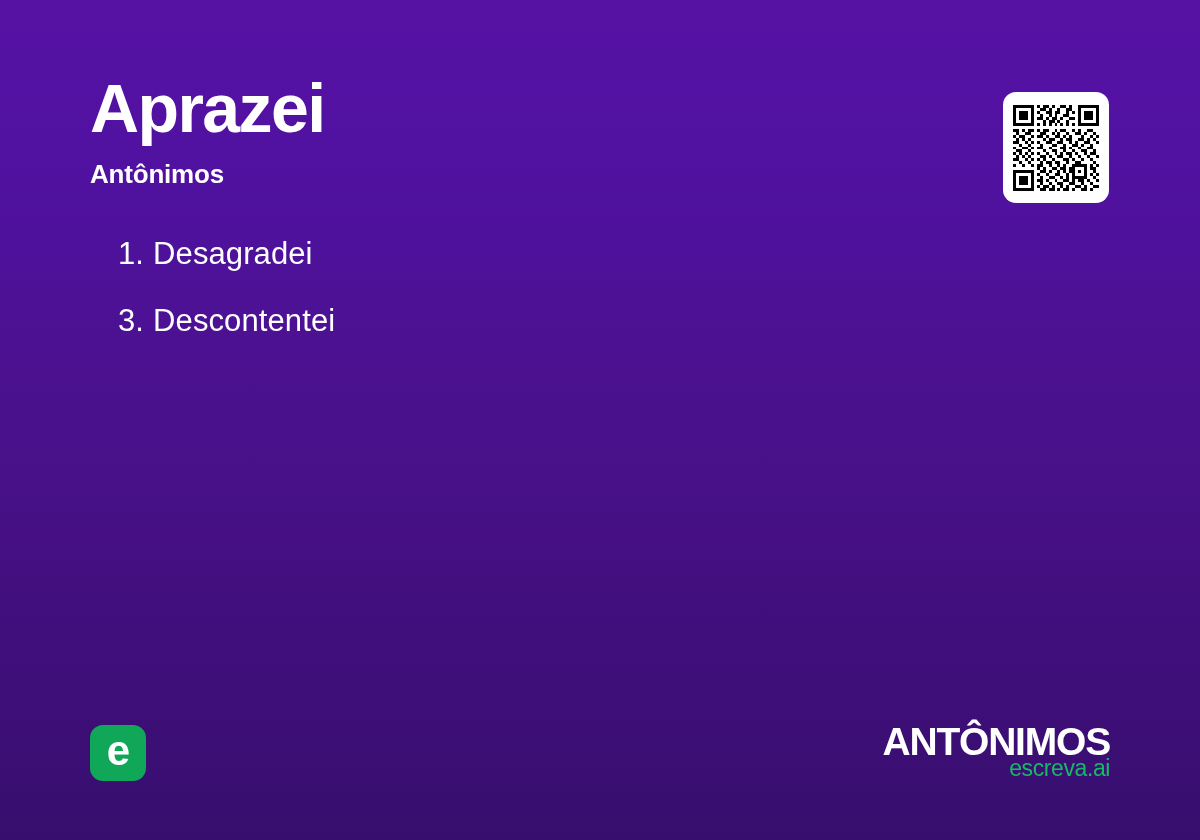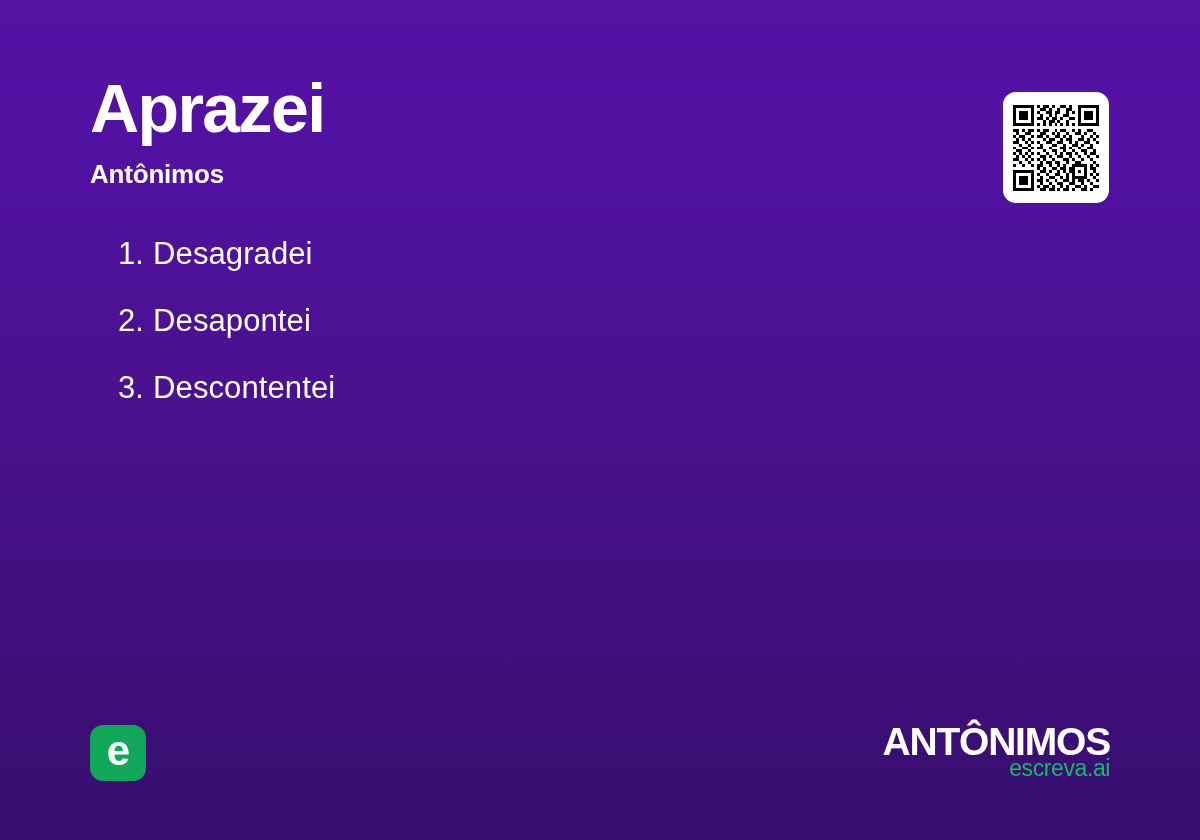--- a/index.html
+++ b/index.html
@@ -150,23 +150,20 @@
 <div class="card">
 
   <div class="headline">
     <div class="word-title">Aprazei</div>
     <div class="word-subtitle">Antônimos</div>
   </div>
 
   <ol class="antonym-list">
     <li class="antonym-item">
       <span class="idx">1.</span><span>Desagradei</span>
-    </li>
-    <li class="antonym-item">
-      <span class="idx">2.</span><span>Desapontei</span>
     </li>
     <li class="antonym-item">
       <span class="idx">3.</span><span>Descontentei</span>
     </li>
   </ol>
 
   <div class="qr-card">
     <svg width="86" height="86" viewBox="0 0 29 29" shape-rendering="crispEdges">
       <rect width="29" height="29" fill="#ffffff"></rect>
       <g fill="#000000">

